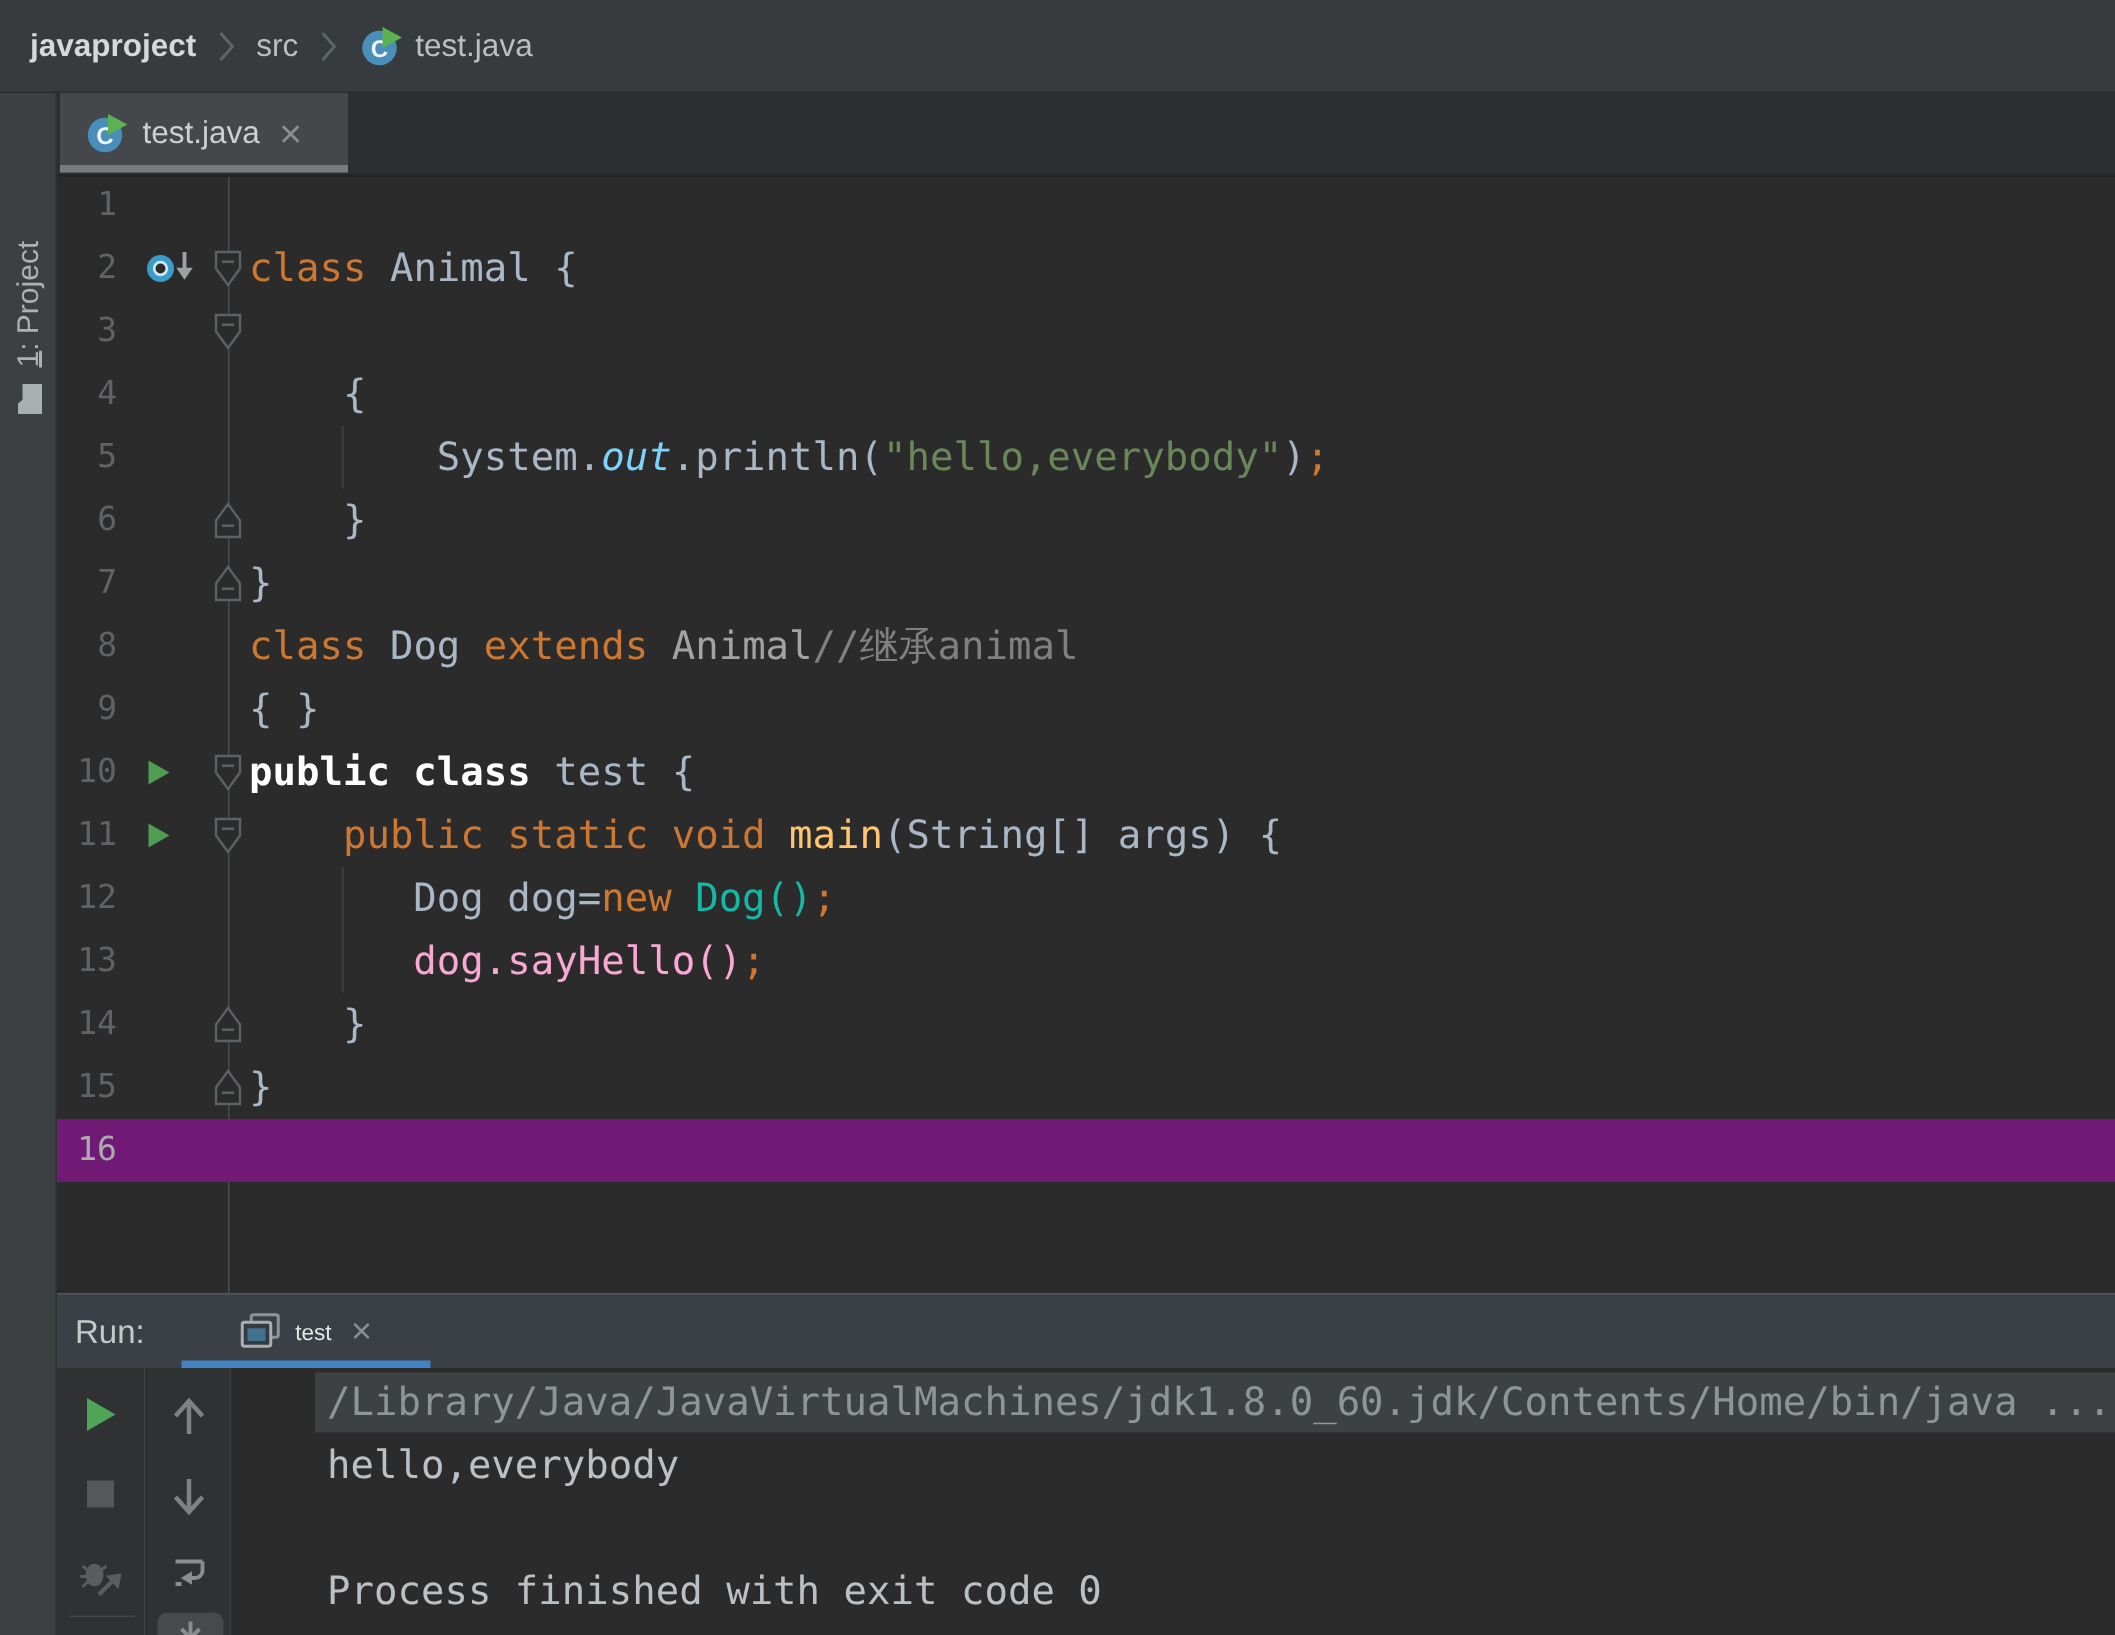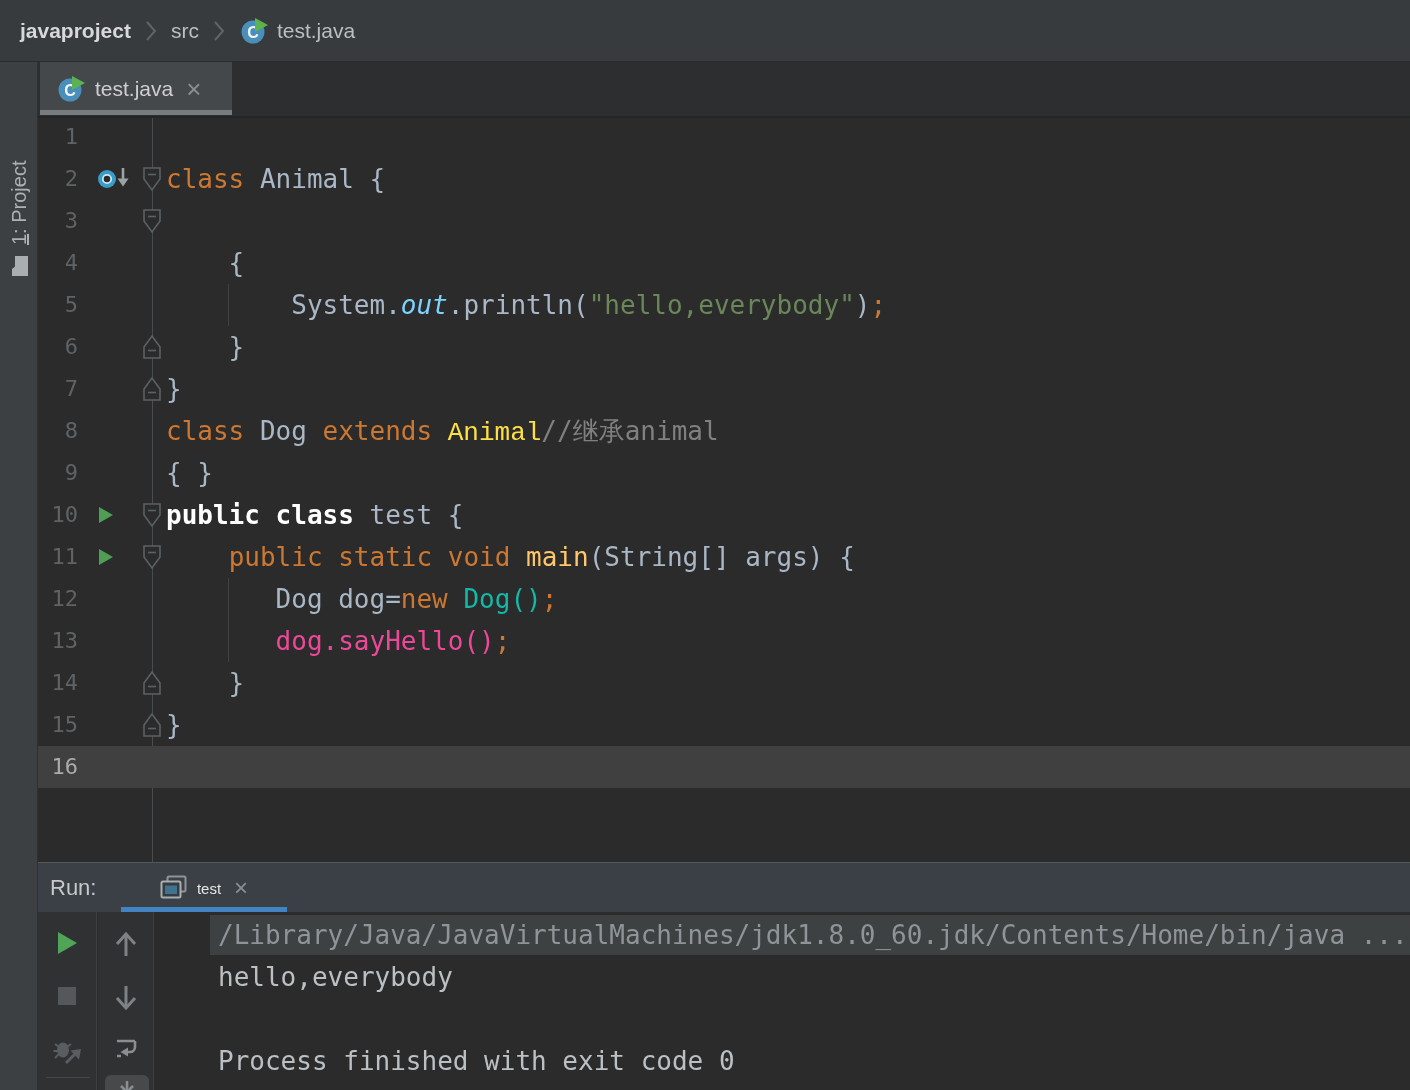--- a/index.html
+++ b/index.html
@@ -28,21 +28,21 @@
     display:flex; align-items:center; gap:9px; padding-left:16px; cursor:default; }
   .ed-tab .underline { position:absolute; left:0; bottom:0; width:100%; height:5px; background:#797C7E; }
   .ed-tab .label { color:#CDCFD1; font-size:21px; }
   .tab-close { color:#8A8E90; font-size:26px; line-height:20px; margin-left:4px; }
 
   
   .editor { position:absolute; left:38px; top:118px; width:1372px; height:744px; background:#2B2B2B; overflow:hidden; }
   .fold-line { position:absolute; left:114px; top:0; width:1px; height:744px; background:#4A4D4F; }
   .rows { position:absolute; left:0; top:-2px; width:1372px; }
   .code-row { position:relative; height:42px; width:1372px; }
-  .code-row.current { background:#404040; }
+  .code-row.current { background:#701a75; }
   .ln { position:absolute; left:0; top:0; width:40px; height:42px; line-height:42px; text-align:right;
     color:#5F6366; font-family:"DejaVu Sans Mono", monospace; font-size:22px; }
   .code-row.current .ln { color:#A9ABAD; }
   .ann { position:absolute; left:58px; top:0; width:52px; height:42px; display:flex; align-items:center; }
   .fold { position:absolute; left:103px; top:0; width:22px; height:42px; display:flex; align-items:center; justify-content:center; z-index:2; }
   .codetext { position:absolute; left:128px; top:0; height:42px; line-height:42px;
     font-family:"DejaVu Sans Mono", monospace; font-size:26px; white-space:pre; }
   .guide { position:absolute; left:190px; top:0; width:1px; height:42px; background:#3F4346; }
   .seg-field { font-style:italic; }
 
@@ -191,21 +191,21 @@
           <span class="fold">
             <svg width="22" height="26" viewBox="0 0 22 26">
               <path d="M3 24 H19 V13 L11 2 L3 13 Z" fill="#2B2B2B" stroke="#5C6164" stroke-width="1.6"></path>
               <line x1="7" y1="16.5" x2="15" y2="16.5" stroke="#5C6164" stroke-width="1.6"></line>
             </svg>
           </span>
           <span class="codetext"><span style="color: rgb(169, 183, 198);">}</span></span>
         </div>
         <div class="code-row">
           <span class="ln">8</span>
-          <span class="codetext"><span style="color: rgb(204, 120, 50);">class</span><span style="color: rgb(169, 183, 198);"> Dog </span><span style="color: rgb(204, 120, 50);">extends</span><span style="color: #fde047; font-family: Liberation Mono, monospace;"> Animal</span><span style="color: rgb(128, 128, 128);">//继承animal</span></span>
+          <span class="codetext"><span style="color: rgb(204, 120, 50);">class</span><span style="color: rgb(169, 183, 198);"> Dog </span><span style="color: rgb(204, 120, 50);">extends</span><span style="color: #a3a3a3;"> Animal</span><span style="color: rgb(128, 128, 128);">//继承animal</span></span>
         </div>
         <div class="code-row">
           <span class="ln">9</span>
           <span class="codetext"><span style="color: rgb(169, 183, 198);">{ }</span></span>
         </div>
         <div class="code-row">
           <span class="ln">10</span>
           <span class="ann">
             <svg width="20" height="20" viewBox="0 0 20 20">
               <polygon points="3,2 17,10 3,18" fill="#4F9E53"></polygon>
@@ -235,21 +235,21 @@
           <span class="codetext"><span style="color: rgb(169, 183, 198);">    </span><span style="color: rgb(204, 120, 50);">public static void</span><span style="color: rgb(169, 183, 198);"> </span><span style="color: rgb(255, 198, 109);">main</span><span style="color: rgb(169, 183, 198);">(String[] args) {</span></span>
         </div>
         <div class="code-row">
           <span class="ln">12</span>
           <span class="guide"></span>
           <span class="codetext"><span style="color: rgb(169, 183, 198);">       Dog dog=</span><span style="color: rgb(204, 120, 50);">new</span><span style="color: #14b8a6;"> Dog()</span><span style="color: rgb(204, 120, 50);">;</span></span>
         </div>
         <div class="code-row">
           <span class="ln">13</span>
           <span class="guide"></span>
-          <span class="codetext"><span style="color: #ec4899;">       dog.sayHello()</span><span style="color: rgb(204, 120, 50);">;</span></span>
+          <span class="codetext"><span style="color: #f9a8d4;">       dog.sayHello()</span><span style="color: rgb(204, 120, 50);">;</span></span>
         </div>
         <div class="code-row">
           <span class="ln">14</span>
           <span class="fold">
             <svg width="22" height="26" viewBox="0 0 22 26">
               <path d="M3 24 H19 V13 L11 2 L3 13 Z" fill="#2B2B2B" stroke="#5C6164" stroke-width="1.6"></path>
               <line x1="7" y1="16.5" x2="15" y2="16.5" stroke="#5C6164" stroke-width="1.6"></line>
             </svg>
           </span>
           <span class="codetext"><span style="color: rgb(169, 183, 198);">    }</span></span>

